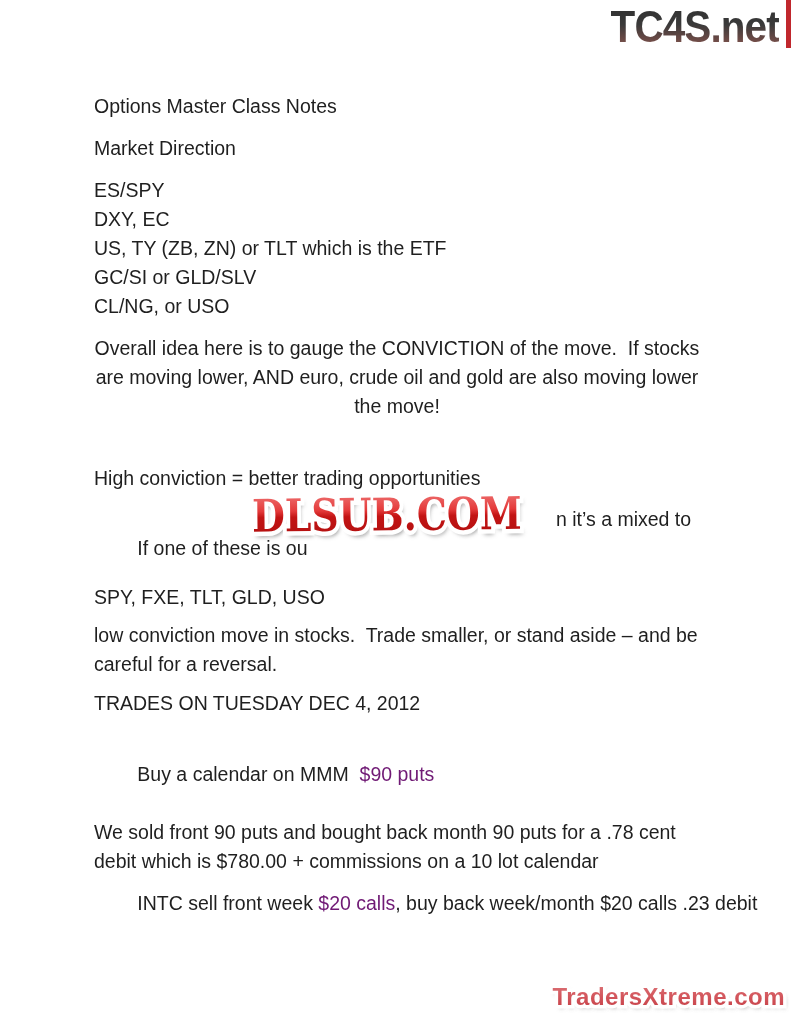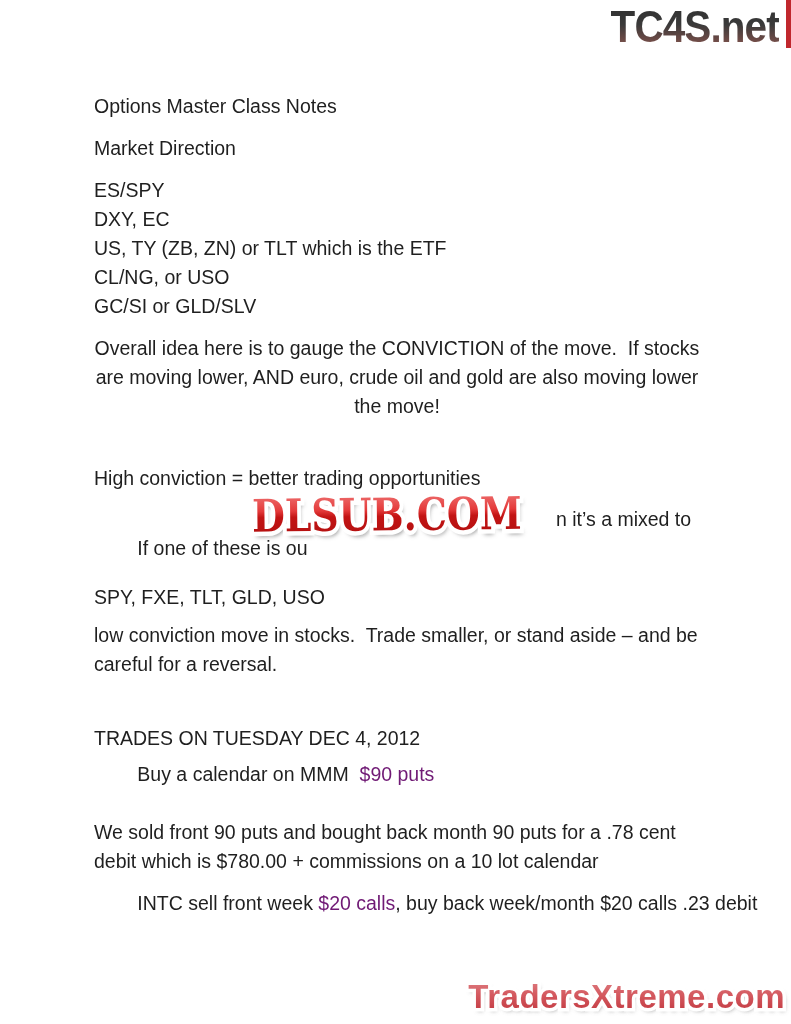--- a/index.html
+++ b/index.html
@@ -31,21 +31,21 @@
   .line span{white-space:pre;}
   .red{color:#701a75;}
 
   .b-title{top:92px;}
   .b-subtitle{top:134px;}
   .b-tickers{top:176px;}
   .b-conv{top:334px;text-align:center;}
   .b-high{top:464px;}
   .b-mixed{top:505px;}
   .b-watch{top:583px;}
-  .b-tradeshead{top:689px;margin-top:35px;}
+  .b-tradeshead{top:689px;}
   .b-mmm{top:731px;}
   .b-intc{top:860px;}
 
   .rel{position:relative;}
   .frag-right{position:absolute;left:462px;top:0;}
 
   
   .watermark{
     position:absolute;left:252px;top:489px;width:320px;height:54px;
     transform:rotate(-0.6deg);z-index:5;
@@ -63,21 +63,21 @@
   }
   .wm-fill{
     background:linear-gradient(180deg,#f07c7c 0%,#e43a3a 40%,#c31414 52%,#ae0f0f 100%);
     -webkit-background-clip:text;background-clip:text;color:transparent;
   }
 
   
   .footer-logo{position:absolute;right:6px;top:976px;width:320px;height:46px;z-index:5;}
   .fl-layer{
     position:absolute;right:0;top:0;
-    font-weight:bold;font-size:33px;line-height:42px;letter-spacing:.5px;
+    font-weight:bold;font-size:24px;line-height:42px;letter-spacing:.5px;
   }
   .fl-stroke{
     -webkit-text-stroke:7px #ffffff;
     color:#ffffff;
     text-shadow:2px 3px 4px rgba(110,110,110,.7);
   }
   .fl-fill{
     background:linear-gradient(180deg,#e0868a 0%,#d4595f 45%,#bd3038 100%);
     -webkit-background-clip:text;background-clip:text;color:transparent;
   }
@@ -98,22 +98,22 @@
     </div>
 
     <div class="block b-subtitle">
       <div class="line">Market Direction</div>
     </div>
 
     <div class="block b-tickers">
       <div class="line">ES/SPY</div>
       <div class="line">DXY, EC</div>
       <div class="line">US, TY (ZB, ZN) or TLT which is the ETF</div>
+      <div class="line">GC/SI or GLD/SLV</div>
       <div class="line">CL/NG, or USO</div>
-      <div class="line">GC/SI or GLD/SLV</div>
     </div>
 
     <div class="block b-conv">
       <div class="line">Overall idea here is to gauge the CONVICTION of the move.  If stocks</div>
       <div class="line">are moving lower, AND euro, crude oil and gold are also moving lower</div>
       <div class="line">the move!</div>
     </div>
 
     <div class="block b-high">
       <div class="line">High conviction = better trading opportunities</div>

